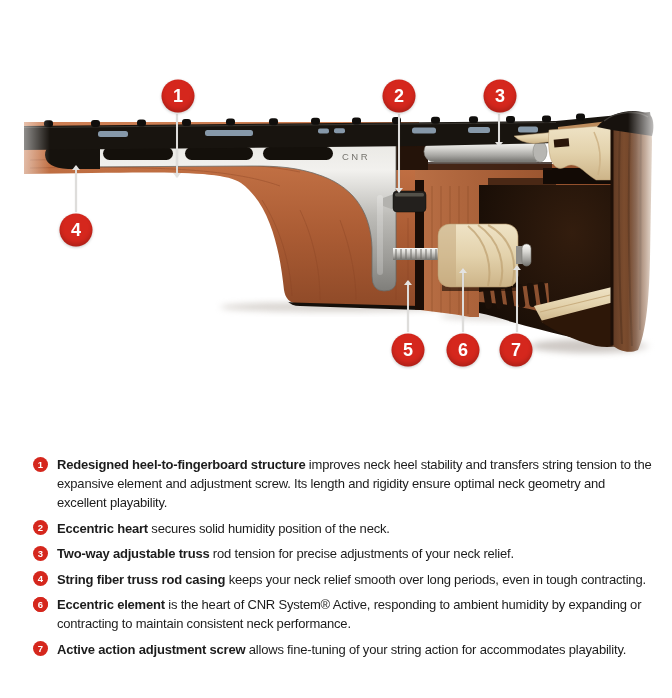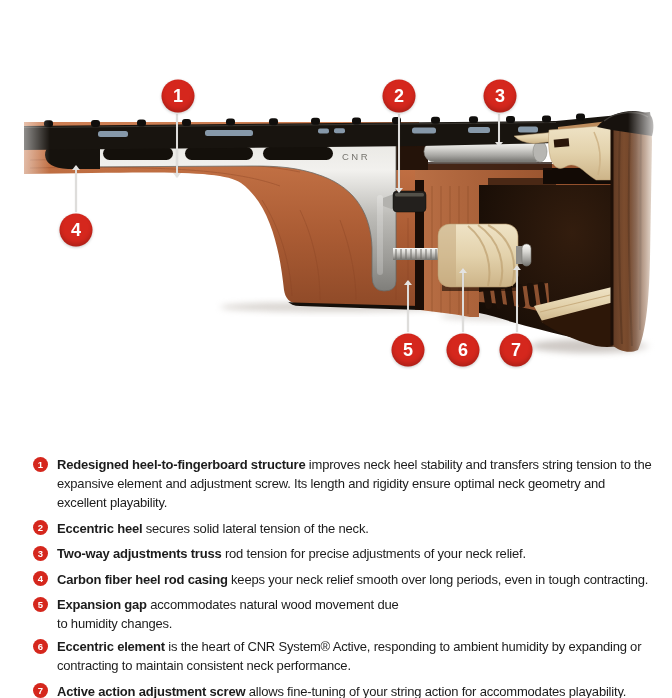--- a/index.html
+++ b/index.html
@@ -276,33 +276,32 @@
       <div class="callout" style="left: 516px; top: 350px;">7</div>
     </div>
 
   <div id="legend">
       <div class="lrow">
         <span class="lnum">1</span>
         <div class="ltext"><strong>Redesigned heel-to-fingerboard structure</strong><span> improves neck heel stability and transfers string tension to the expansive element and adjustment screw. Its length and rigidity ensure optimal neck geometry and excellent playability.</span></div>
       </div>
       <div class="lrow">
         <span class="lnum">2</span>
-        <div class="ltext"><strong>Eccentric heel</strong><span> secures solid lateral tension of the neck.</span></div>
+        <div class="ltext"><strong>Eccentric heart</strong><span> secures solid humidity position of the neck.</span></div>
       </div>
       <div class="lrow">
         <span class="lnum">3</span>
-        <div class="ltext"><strong>Two-way adjustments truss</strong><span> rod tension for precise adjustments of your neck relief.</span></div>
+        <div class="ltext"><strong>Two-way adjustable truss</strong><span> rod tension for precise adjustments of your neck relief.</span></div>
       </div>
       <div class="lrow">
         <span class="lnum">4</span>
-        <div class="ltext"><strong>Carbon fiber heel rod casing</strong><span> keeps your neck relief smooth over long periods, even in tough contracting.</span></div>
+        <div class="ltext"><strong>String fiber truss rod casing</strong><span> keeps your neck relief smooth over long periods, even in tough contracting.</span></div>
       </div>
       <div class="lrow gap-sm">
         <span class="lnum">5</span>
-        <div class="ltext" style="max-width: 352px;"><strong>Expansion gap</strong><span> accommodates natural wood movement due to humidity changes.</span></div>
       </div>
       <div class="lrow">
         <span class="lnum">6</span>
         <div class="ltext"><strong>Eccentric element</strong><span> is the heart of CNR System® Active, responding to ambient humidity by expanding or contracting to maintain consistent neck performance.</span></div>
       </div>
       <div class="lrow">
         <span class="lnum">7</span>
         <div class="ltext"><strong>Active action adjustment screw</strong><span> allows fine-tuning of your string action for accommodates playability.</span></div>
       </div>
     </div>

